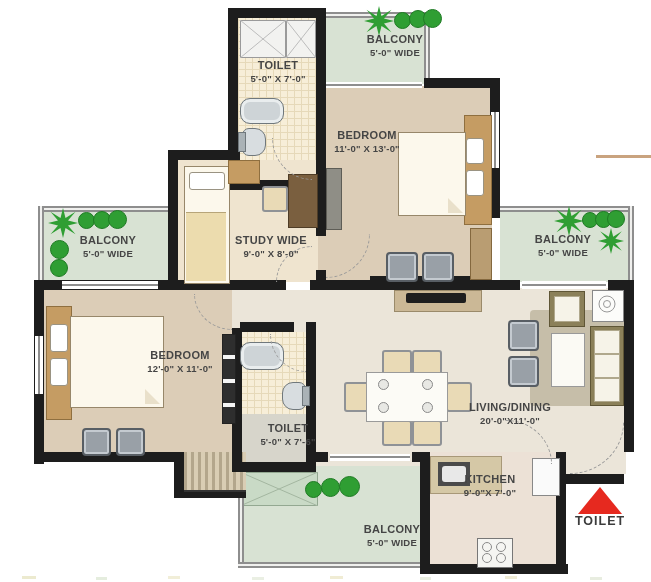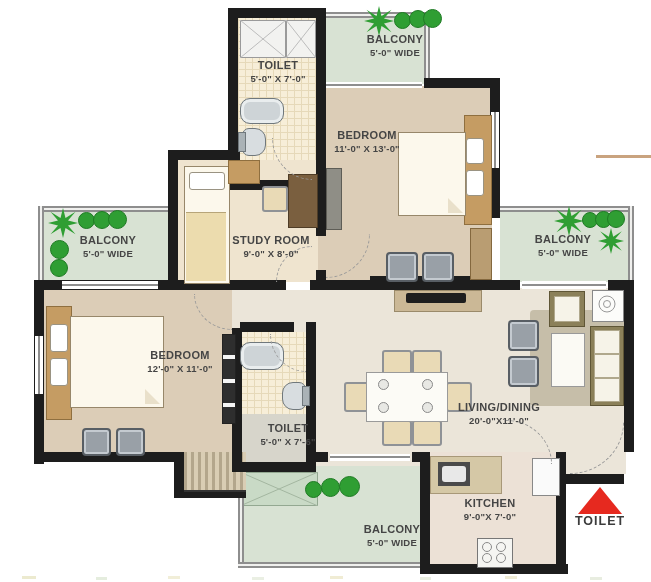--- a/index.html
+++ b/index.html
@@ -259,44 +259,44 @@
   </div>
   <div class="lab" style="left:307px;top:128px;width:120px;">
     <span class="nm">BEDROOM</span>
     <span class="dm">11'-0" X 13'-0"</span>
   </div>
   <div class="lab" style="left:48px;top:233px;width:120px;">
     <span class="nm">BALCONY</span>
     <span class="dm">5'-0" WIDE</span>
   </div>
   <div class="lab" style="left:208px;top:233px;width:126px;">
-    <span class="nm">STUDY ROOM</span>
+    <span class="nm">STUDY WIDE</span>
     <span class="dm">9'-0" X 8'-0"</span>
   </div>
   <div class="lab" style="left:503px;top:232px;width:120px;">
     <span class="nm">BALCONY</span>
     <span class="dm">5'-0" WIDE</span>
   </div>
   <div class="lab" style="left:120px;top:348px;width:120px;">
     <span class="nm">BEDROOM</span>
     <span class="dm">12'-0" X 11'-0"</span>
   </div>
   <div class="lab" style="left:238px;top:421px;width:100px;">
     <span class="nm">TOILET</span>
     <span class="dm">5'-0" X 7'-6"</span>
   </div>
-  <div class="lab" style="left:439px;top:400px;width:120px;">
+  <div class="lab" style="left:450px;top:400px;width:120px;">
     <span class="nm">LIVING/DINING</span>
     <span class="dm">20'-0"X11'-0"</span>
   </div>
   <div class="lab" style="left:332px;top:522px;width:120px;">
     <span class="nm">BALCONY</span>
     <span class="dm">5'-0" WIDE</span>
   </div>
-  <div class="lab" style="left:430px;top:496px;width:120px;">
+  <div class="lab" style="left:430px;top:472px;width:120px;">
     <span class="nm">KITCHEN</span>
     <span class="dm">9'-0"X 7'-0"</span>
   </div>
 
   <div class="entry-arrow" style="left:578px;top:487px;"></div>
   <div class="entry-lab" style="left:568px;top:514px;width:64px;">TOILET</div>
 
   <div class="abs" style="left:596px;top:155px;width:55px;height:3px;background:#c9a37f;"></div>
   <div class="artifact" style="left:22px;top:576px;width:14px;background:#ddd8a8;"></div>
   <div class="artifact" style="left:96px;top:577px;width:11px;background:#cfdfc2;"></div>

